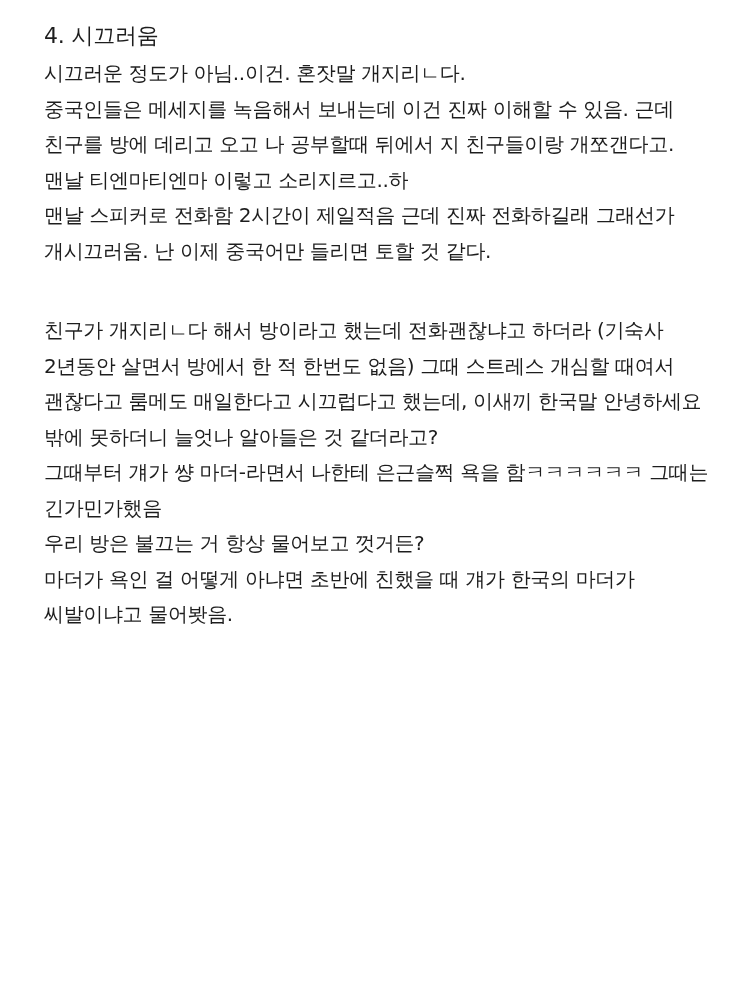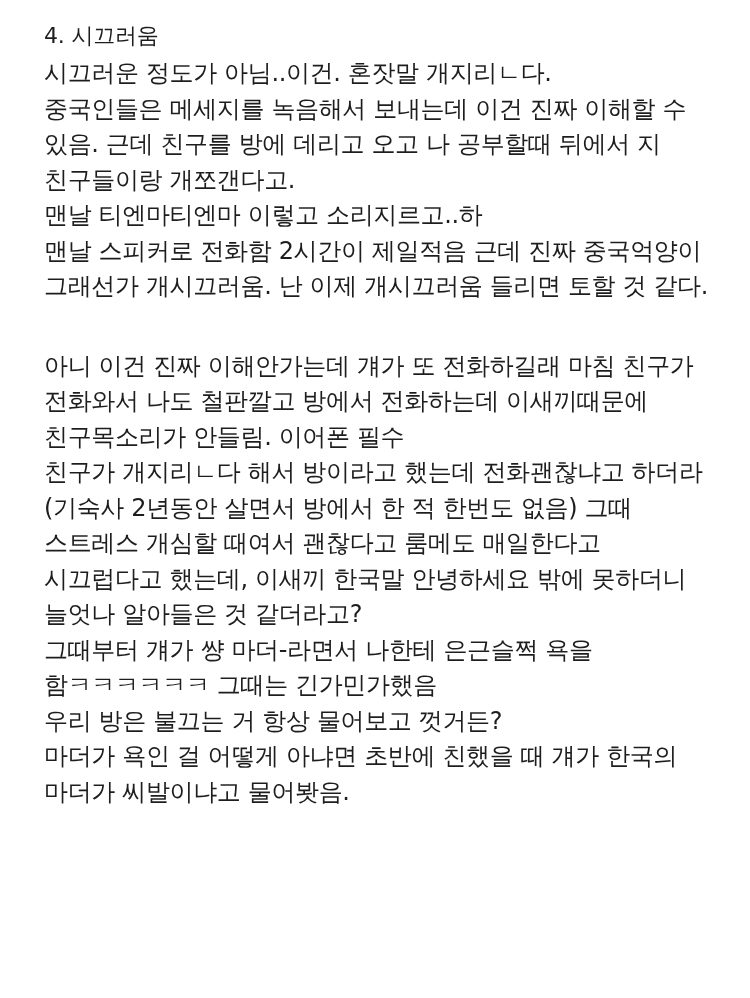--- a/index.html
+++ b/index.html
@@ -26,21 +26,21 @@
   }
   .section-heading {
     font-size: 22px;
     line-height: 36px;
     font-weight: 400;
     color: #1d1d1d;
     margin: 0 0 2px 0;
     letter-spacing: -0.2px;
   }
   .para {
-    font-size: 24px;
+    font-size: 20px;
     line-height: 35.5px;
     color: #1d1d1d;
     margin: 0;
     letter-spacing: -0.35px;
     word-break: keep-all;
     white-space: pre-wrap;
   }
   .section-gap {
     height: 44px;
   }
@@ -48,26 +48,25 @@
 </head>
 <body>
 
 <div class="page">
 
   <div class="section">
     <h2 class="section-heading">4. 시끄러움</h2>
     <p class="para">시끄러운 정도가 아님..이건. 혼잣말 개지리ㄴ다.</p>
     <p class="para">중국인들은 메세지를 녹음해서 보내는데 이건 진짜 이해할 수 있음. 근데 친구를 방에 데리고 오고 나 공부할때 뒤에서 지 친구들이랑 개쪼갠다고.</p>
     <p class="para">맨날 티엔마티엔마 이렇고 소리지르고..하</p>
-    <p class="para">맨날 스피커로 전화함 2시간이 제일적음 근데 진짜 중국억양이 그래선가 개시끄러움. 난 이제 개시끄러움 들리면 토할 것 같다.</p>
+    <p class="para">맨날 스피커로 전화함 2시간이 제일적음 근데 진짜 전화하길래 그래선가 개시끄러움. 난 이제 중국어만 들리면 토할 것 같다.</p>
   </div>
 
   <div class="section-gap"></div>
 
   <div class="section">
-    <p class="para">아니 이건 진짜 이해안가는데 걔가 또 전화하길래 마침 친구가 전화와서 나도 철판깔고 방에서 전화하는데 이새끼때문에 친구목소리가 안들림. 이어폰 필수</p>
     <p class="para">친구가 개지리ㄴ다 해서 방이라고 했는데 전화괜찮냐고 하더라 (기숙사 2년동안 살면서 방에서 한 적 한번도 없음) 그때 스트레스 개심할 때여서 괜찮다고 룸메도 매일한다고 시끄럽다고 했는데, 이새끼 한국말 안녕하세요 밖에 못하더니 늘엇나 알아들은 것 같더라고?</p>
     <p class="para">그때부터 걔가 썅 마더-라면서 나한테 은근슬쩍 욕을 함ㅋㅋㅋㅋㅋㅋ 그때는 긴가민가했음</p>
     <p class="para">우리 방은 불끄는 거 항상 물어보고 껏거든?</p>
     <p class="para">마더가 욕인 걸 어떻게 아냐면 초반에 친했을 때 걔가 한국의 마더가 씨발이냐고 물어봣음.</p>
   </div>
 
 </div>
 
 </body></html>

